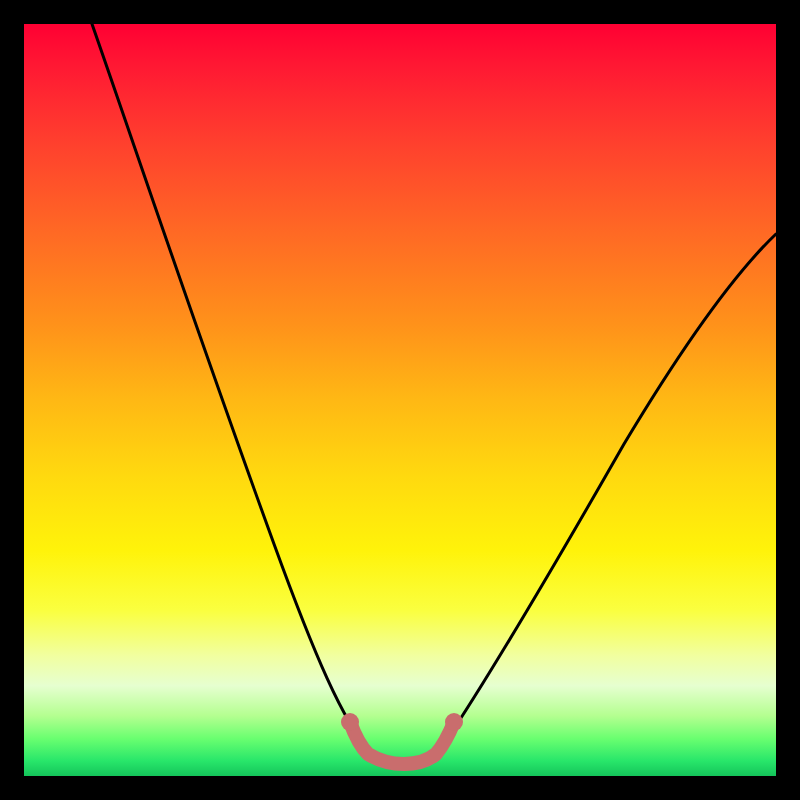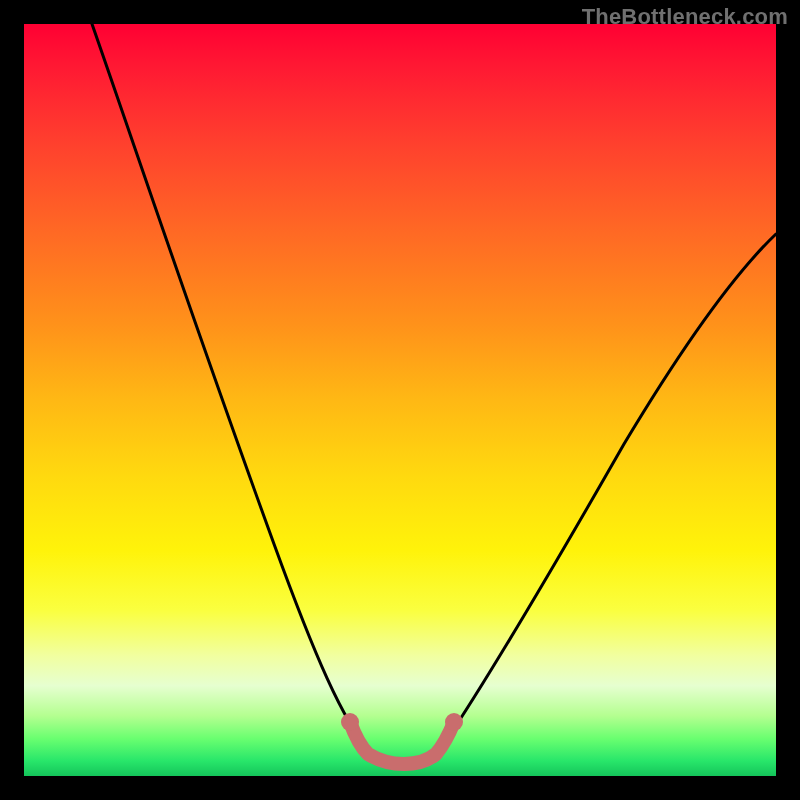--- a/index.html
+++ b/index.html
@@ -81,14 +81,13 @@
                Q 334 720 344 730
                Q 360 740 380 740
                Q 400 740 412 730
                Q 422 718 430 698" fill="none" stroke="#c96d6d" stroke-width="14" stroke-linecap="round"></path>
 
       <circle cx="326" cy="698" r="9" fill="#c96d6d"></circle>
       <circle cx="430" cy="698" r="9" fill="#c96d6d"></circle>
     </svg>
 
   </div>
-  <div class="watermark">TheBottleneck.com</div>
 </div>
 
 </body></html>

